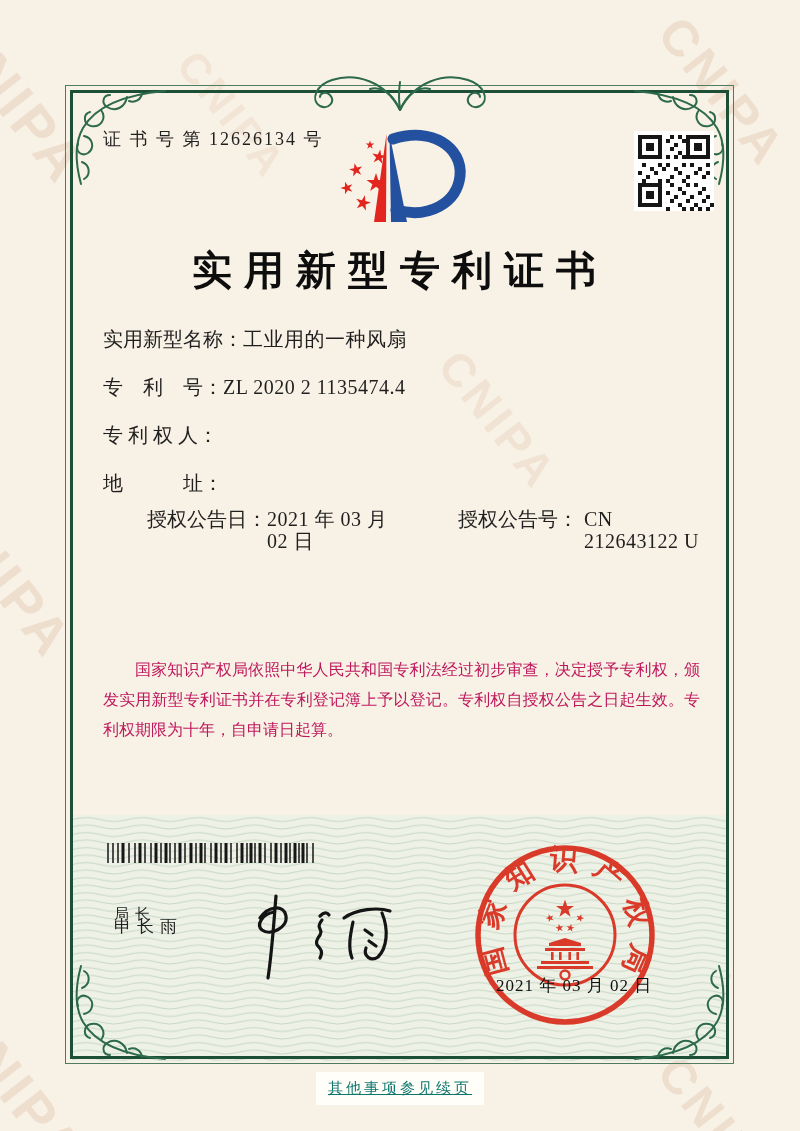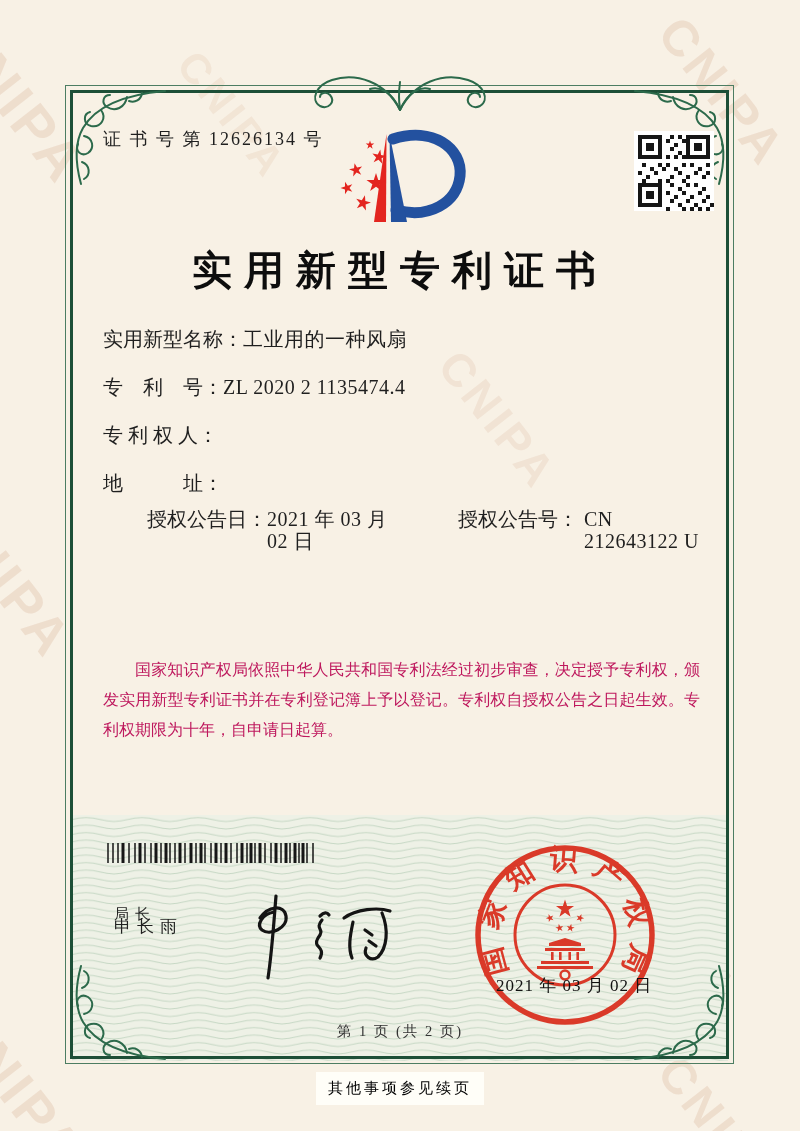--- a/index.html
+++ b/index.html
@@ -51,21 +51,21 @@
   .signature { position:absolute; left:232px; top:890px; z-index:4; }
   .seal { position:absolute; left:470px; top:840px; z-index:4; }
   .seal-arc-text { font-size:28px; font-weight:bold; letter-spacing:14px;
     fill:#d92b1a; font-family:"Liberation Serif","DejaVu Serif",serif; }
   .seal-date { position:absolute; left:496px; top:974px; font-size:17px;
     letter-spacing:1px; color:#111; z-index:5; white-space:nowrap; }
   .page-info { position:absolute; left:0; top:1022px; width:100%; text-align:center;
     font-size:14.5px; letter-spacing:2px; color:#333; z-index:4; }
   .note-box { position:absolute; left:50%; top:1072px; transform:translateX(-50%);
     background:#fffef8; padding:7px 12px; font-size:15px; letter-spacing:3px;
-    color:#000000; z-index:4; white-space:nowrap; }
+    color:#0f766e; z-index:4; white-space:nowrap;text-decoration:underline; }
 </style>
 </head>
 <body>
 
 <svg width="0" height="0" style="position:absolute" aria-hidden="true">
   <defs>
     <path id="star" d="M0,-1 L0.2246,-0.309 L0.9511,-0.309 L0.3633,0.118 L0.5878,0.809 L0,0.382 L-0.5878,0.809 L-0.3633,0.118 L-0.9511,-0.309 L-0.2246,-0.309 Z"></path>
     <g id="corner-art" fill="none" stroke="#2c6a4b" stroke-width="2" stroke-linecap="round">
       <path d="M98,3 C64,6 30,16 16,40 C8,54 8,74 14,96"></path>
       <path d="M60,9 C58,20 48,24 40,19 C34,15 36,7 43,7"></path>
@@ -237,16 +237,15 @@
         <rect x="3.4" y="17" width="2.6" height="8"></rect>
           <rect x="11.4" y="17" width="2.6" height="8"></rect>
         <rect x="-24" y="26" width="48" height="3"></rect>
         <rect x="-28" y="31" width="56" height="3"></rect>
         <circle cx="0" cy="40" r="4.5" fill="none" stroke="#d92b1a" stroke-width="2.4"></circle>
       </g>
     </g>
   </svg>
   <div class="seal-date">2021 年 03 月 02 日</div>
 
-  <div class="page-info">第 1 页 (共 2 页)</div>
   <div class="note-box">其他事项参见续页</div>
 
 </div>
 
 </body></html>

